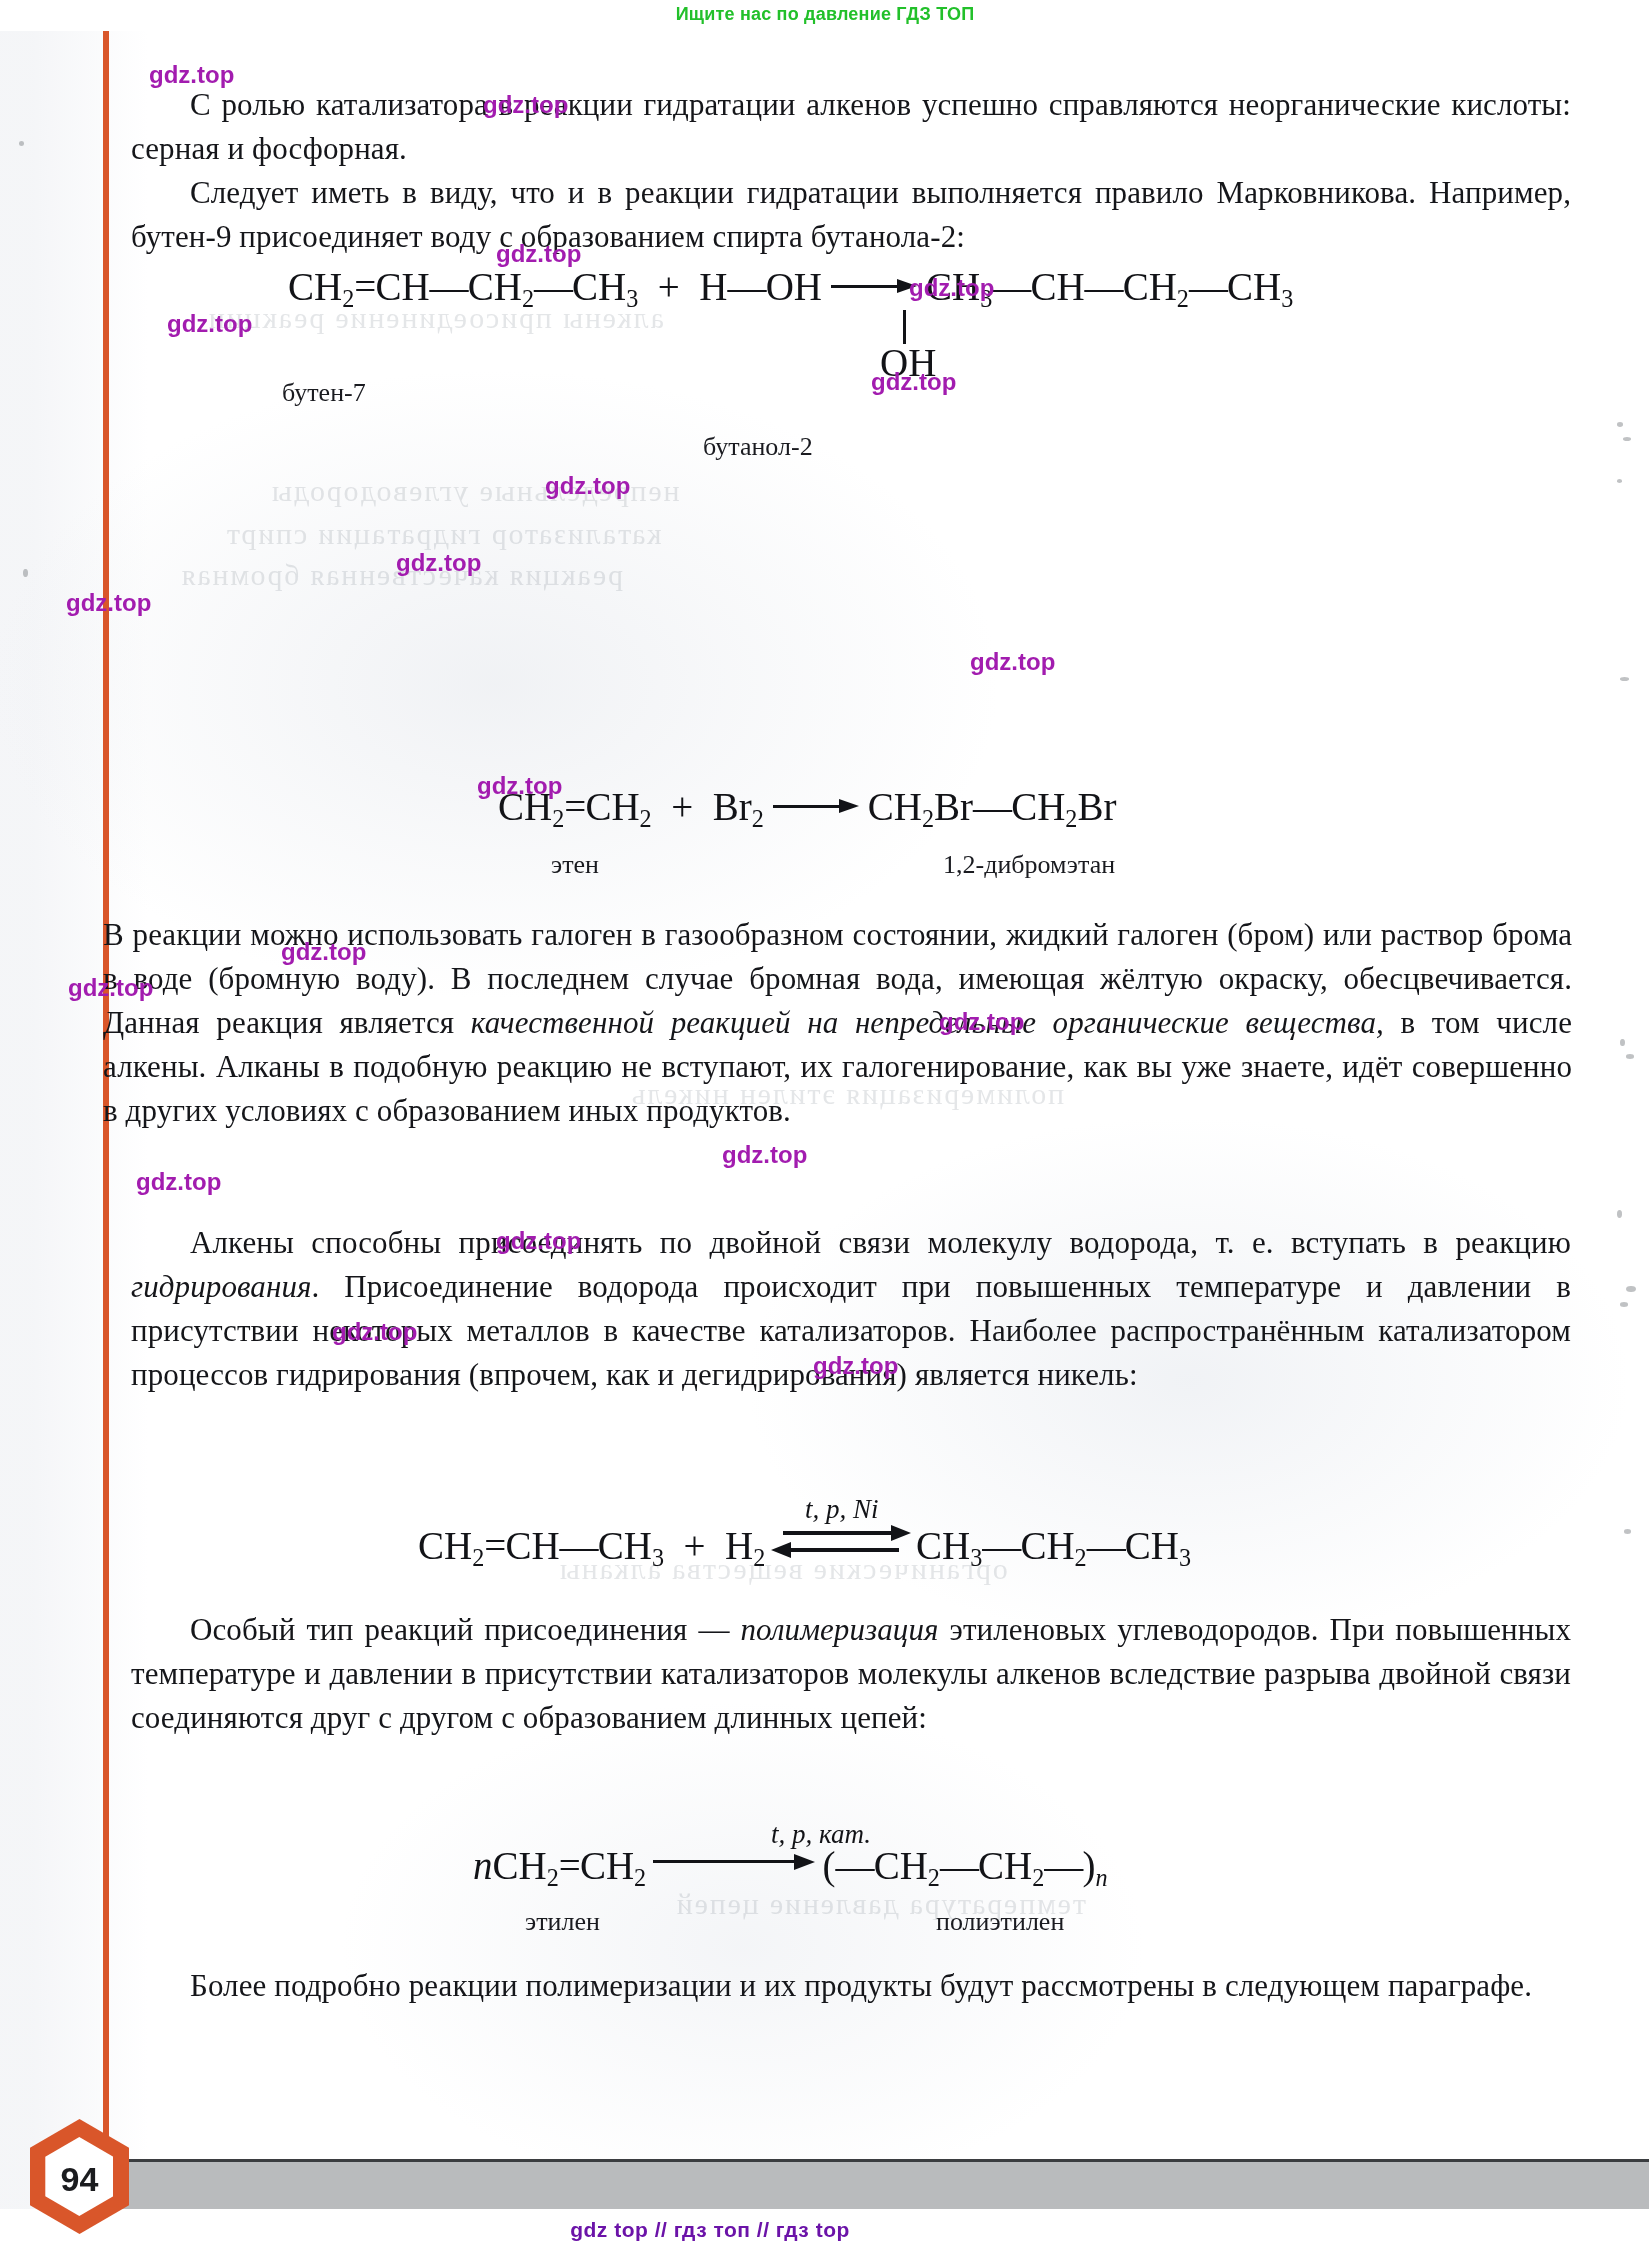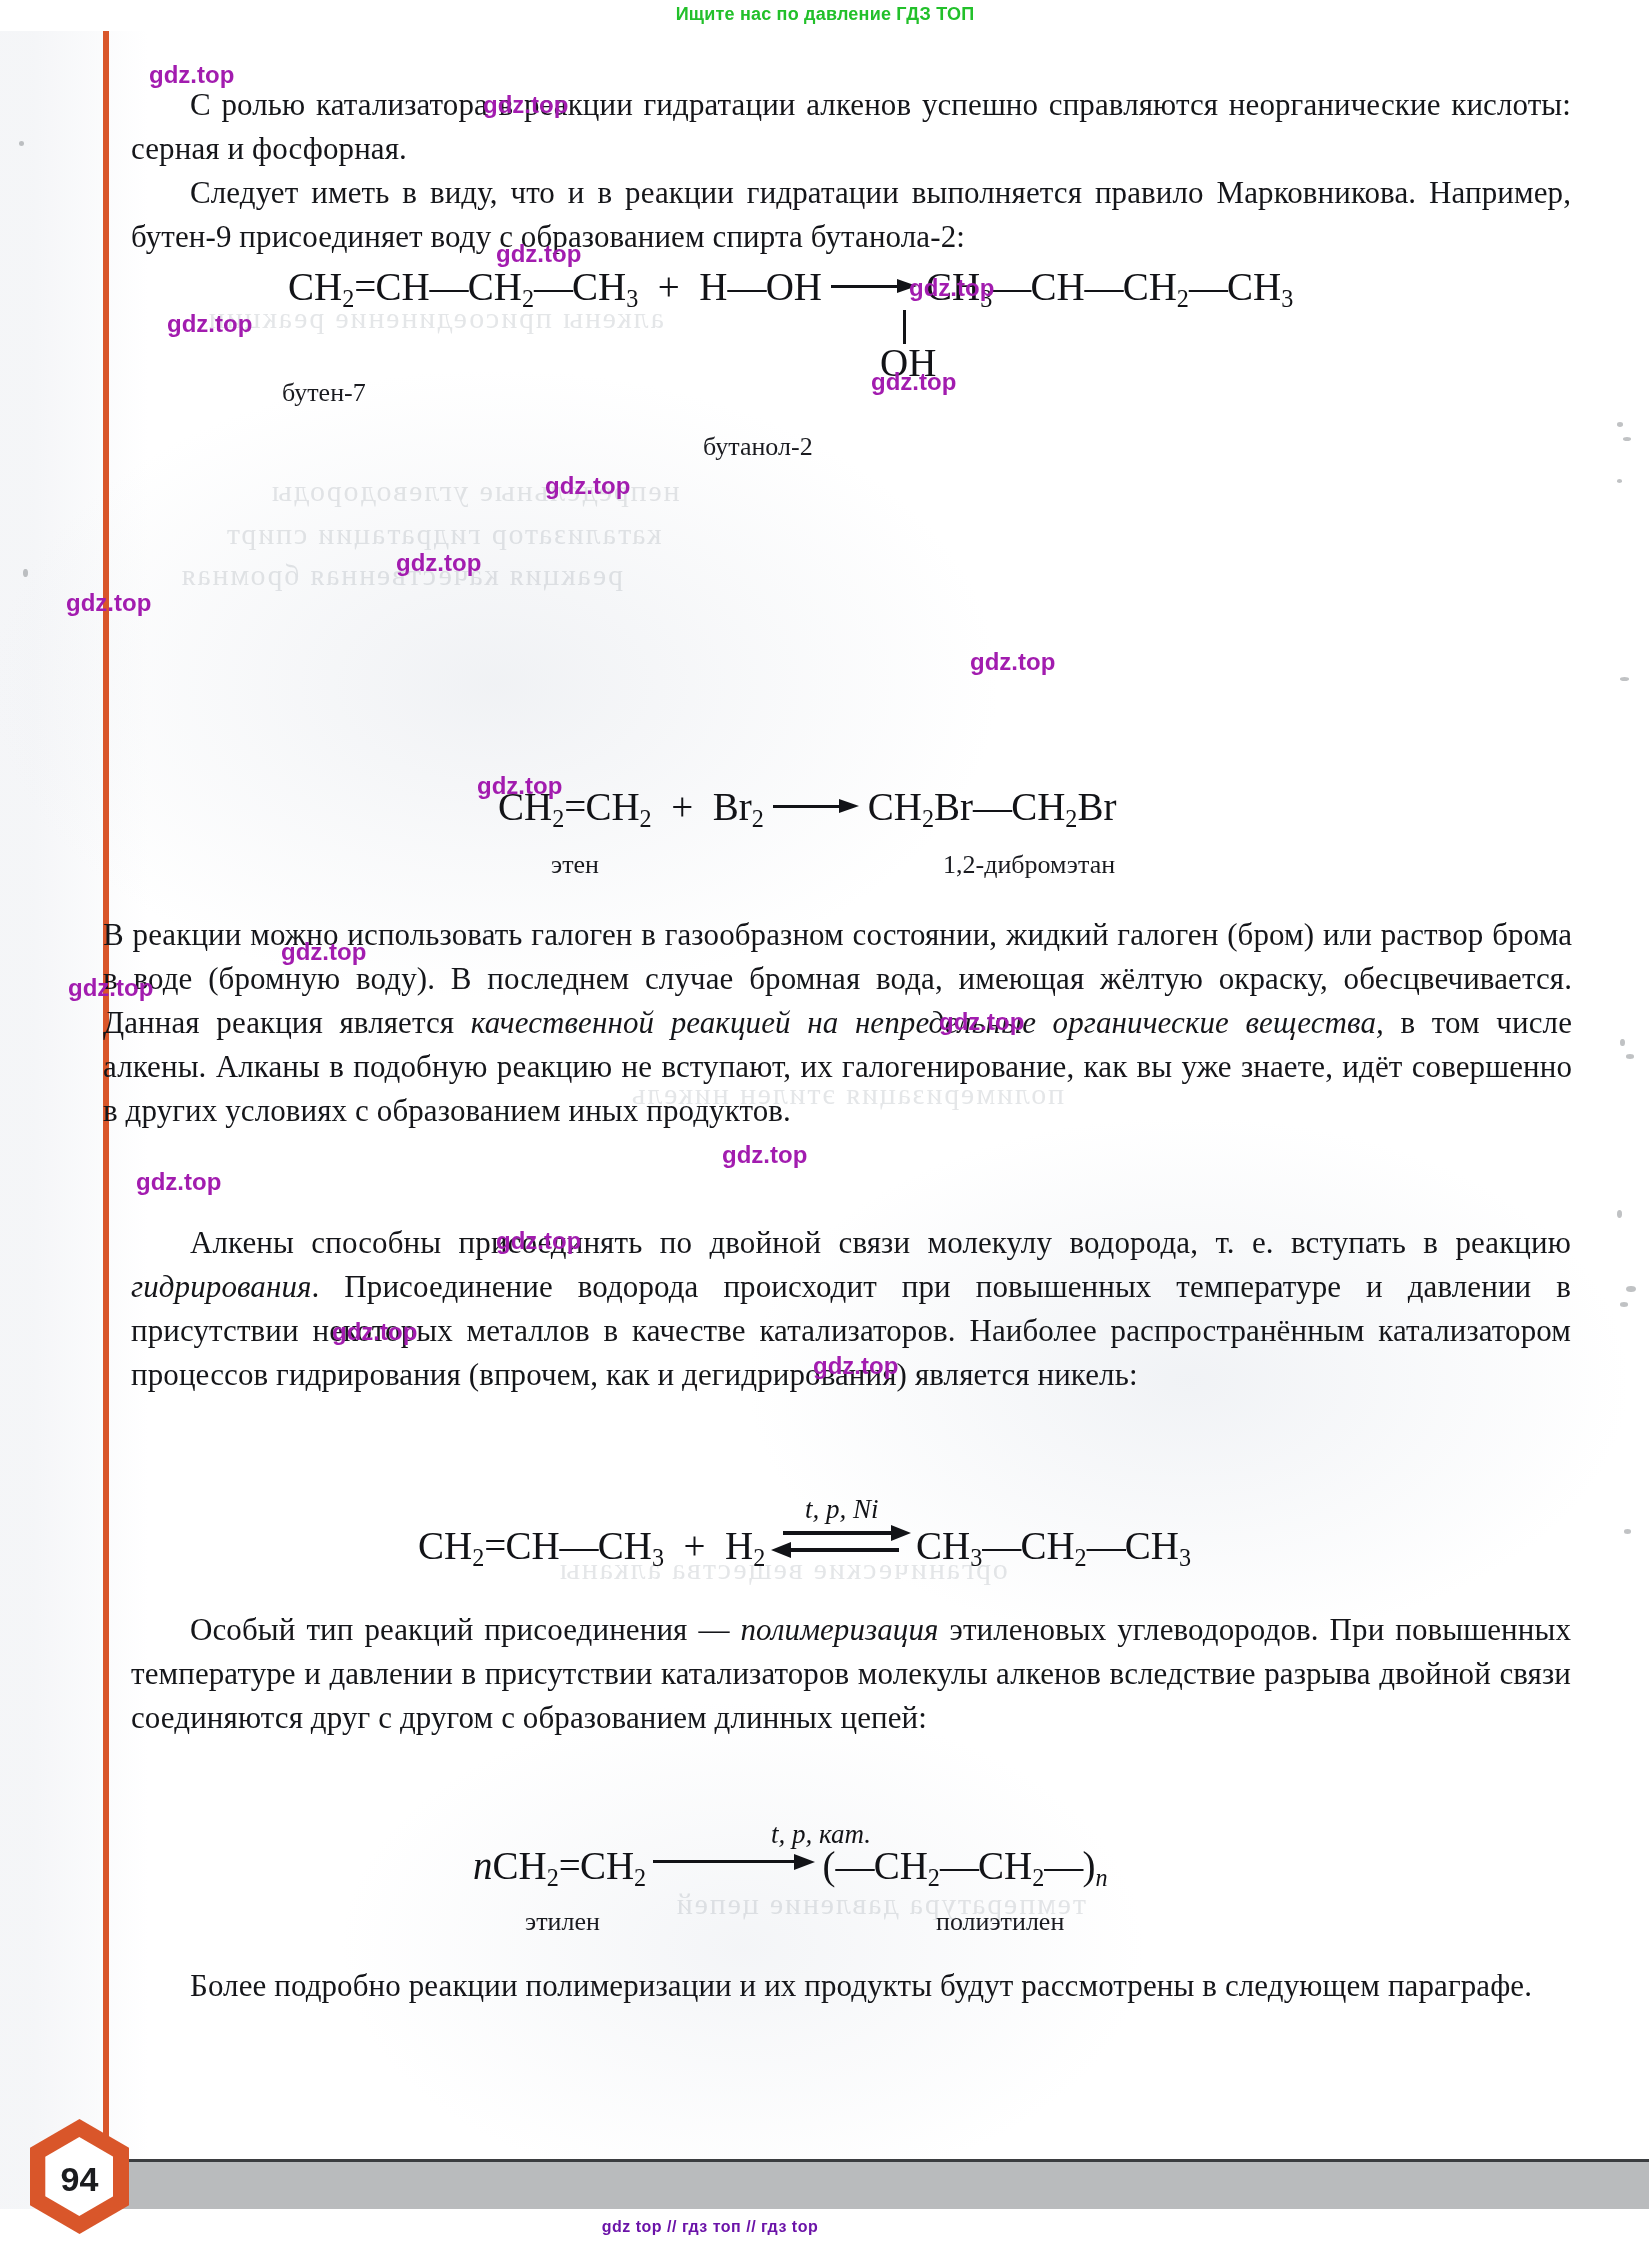--- a/index.html
+++ b/index.html
@@ -241,21 +241,21 @@
   }
 
   
   #footer-links {
     position: absolute;
     left: 0;
     top: 2218px;
     width: 1420px;
     text-align: center;
     font-family: "Liberation Sans", sans-serif;
-    font-size: 16px;
+    font-size: 21px;
     font-weight: 600;
     color: #6b13a8;
     letter-spacing: 0.5px;
     white-space: nowrap;
   }
 
   
   .wm {
     position: absolute;
     font-family: Liberation Sans, sans-serif;

